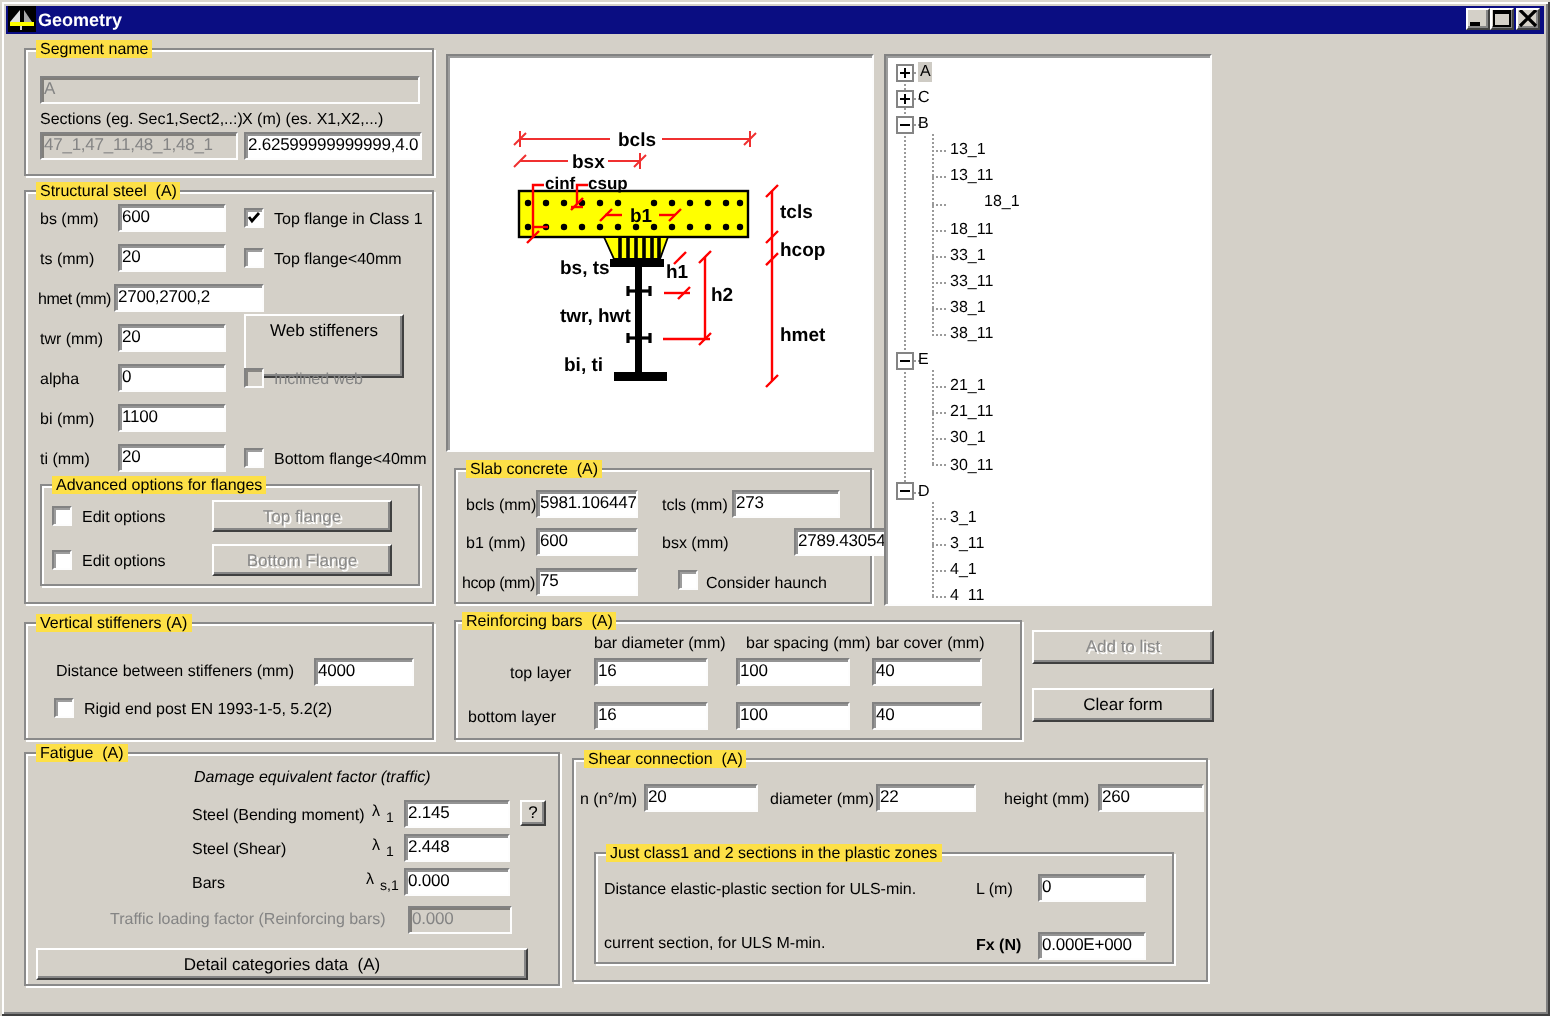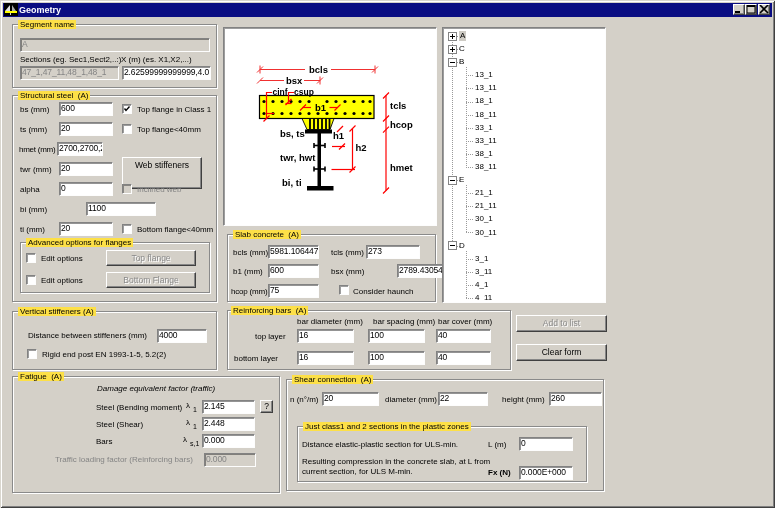--- a/index.html
+++ b/index.html
@@ -71,27 +71,27 @@
 <div class="tb gr" style="left:20px; top:66px; width:99px; height:14px;">47_1,47_11,48_1,48_1</div>
 <div class="tb" style="left:122px; top:66px; width:89px; height:14px;">2.62599999999999,4.0</div>
 
 <div class="grp" style="left:12px; top:95px; width:205px; height:207px;"></div>
 <div class="glb" style="left:18px; top:91px;">Structural steel&nbsp; (A)</div>
 <div class="l" style="left:20px; top:105px;">bs (mm)</div>
 <div class="tb" style="left:59px; top:102px; width:54px; height:14px;">600</div>
 <div class="l" style="left:20px; top:125px;">ts (mm)</div>
 <div class="tb" style="left:59px; top:122px; width:54px; height:14px;">20</div>
 <div class="l" style="left:19px; top:145px; letter-spacing:-0.25px;">hmet (mm)</div>
-<div class="tb" style="left:57px; top:142px; width:46px; height:14px;">2700,2700,2</div>
+<div class="tb" style="left:57px; top:142px; width:75px; height:14px;">2700,2700,2</div>
 <div class="l" style="left:20px; top:165px;">twr (mm)</div>
 <div class="tb" style="left:59px; top:162px; width:54px; height:14px;">20</div>
 <div class="l" style="left:20px; top:185px;">alpha</div>
 <div class="tb" style="left:59px; top:182px; width:54px; height:14px;">0</div>
 <div class="l" style="left:20px; top:205px;">bi (mm)</div>
-<div class="tb" style="left:59px; top:202px; width:70px; height:14px;margin-left:27px;">1100</div>
+<div class="tb" style="left:59px; top:202px; width:54px; height:14px;">1100</div>
 <div class="l" style="left:20px; top:225px;">ti (mm)</div>
 <div class="tb" style="left:59px; top:222px; width:54px; height:14px;">20</div>
 
 <div class="cb" style="left:122px; top:104px;">
       <svg width="8" height="8" viewBox="0 0 8 8">
         <polyline points="1.5,3.5 3,5.5 6.5,1.5" fill="none" stroke="#000" stroke-width="1.4"></polyline>
       </svg>
     </div>
 <div class="l" style="left:137px; top:105px;">Top flange in Class 1</div>
 <div class="cb" style="left:122px; top:124px;"></div>
@@ -129,20 +129,21 @@
 <div class="l" style="left:96px; top:420px;">Steel (Shear)</div>
 <div class="l" style="left:186px; top:418px;">λ</div>
 <div class="l" style="left:193px; top:422px; font-size:7px;">1</div>
 <div class="tb" style="left:202px; top:417px; width:53px; height:14px;">2.448</div>
 <div class="l" style="left:96px; top:437px;">Bars</div>
 <div class="l" style="left:183px; top:435px;">λ</div>
 <div class="l" style="left:190px; top:439px; font-size:7px;">s,1</div>
 <div class="tb" style="left:202px; top:434px; width:53px; height:14px;">0.000</div>
 <div class="l dis" style="left:55px; top:455px;">Traffic loading factor (Reinforcing bars)</div>
 <div class="tb gr" style="left:204px; top:453px; width:52px; height:14px;">0.000</div>
+<div class="btn" style="left:18px; top:474px; width:246px; height:16px; line-height:14px;">Detail categories data&nbsp; (A)</div>
 
 <div class="sunk" style="left:223px; top:27px; width:214px; height:199px;"></div>
 <svg class="abs" style="left:224px; top:28px;" width="212" height="197" viewBox="0 0 212 197">
   <rect x="35.5" y="67.5" width="114.5" height="23" fill="#ffff00" stroke="#000" stroke-width="1.2"></rect>
   <g fill="#000">
         <circle cx="40" cy="73.5" r="1.6"></circle>
         <circle cx="49" cy="73.5" r="1.6"></circle>
         <circle cx="58" cy="73.5" r="1.6"></circle>
         <circle cx="67" cy="73.5" r="1.6"></circle>
         <circle cx="76" cy="73.5" r="1.6"></circle>
@@ -269,21 +270,20 @@
 <div class="tb" style="left:322px; top:392px; width:57px; height:14px;">20</div>
 <div class="l" style="left:385px; top:395px;">diameter (mm)</div>
 <div class="tb" style="left:438px; top:392px; width:50px; height:14px;">22</div>
 <div class="l" style="left:502px; top:395px;">height (mm)</div>
 <div class="tb" style="left:549px; top:392px; width:53px; height:14px;">260</div>
 <div class="grp" style="left:297px; top:426px; width:290px; height:56px;"></div>
 <div class="glb" style="left:303px; top:422px;">Just class1 and 2 sections in the plastic zones</div>
 <div class="l" style="left:302px; top:440px;">Distance elastic-plastic section for ULS-min.</div>
 <div class="l" style="left:488px; top:440px;">L (m)</div>
 <div class="tb" style="left:519px; top:437px; width:54px; height:14px;">0</div>
-<div class="l" style="left:302px; top:457px;">Resulting compression in the concrete slab, at L from</div>
 <div class="l" style="left:302px; top:467px;">current section, for ULS M-min.</div>
 <div class="l" style="left:488px; top:468px;font-weight:bold;">Fx (N)</div>
 <div class="tb" style="left:519px; top:466px; width:54px; height:14px;">0.000E+000</div>
 
 <div class="sunk" style="left:442px; top:27px; width:164px; height:276px;"></div>
 <div class="abs" style="left:444px; top:30px; width:160px; height:271px; overflow:hidden; font-size:8px;">
 
   <div class="dot-v" style="left:8px; top:6px; height:209px;"></div>
   <div class="dot-v" style="left:22px; top:37px; height:100px;"></div>
   <div class="dot-v" style="left:22px; top:155px; height:48px;"></div>
@@ -309,21 +309,21 @@
           <line x1="1" y1="3.5" x2="6" y2="3.5" stroke="#000"></line>
         </svg>
       </div>
   <div class="dot-h" style="left:13px; top:32px; width:4px;"></div>
   <div class="l" style="left:15px; top:27px;">B</div>
   <div class="dot-h" style="left:22px; top:45px; width:7px;"></div>
   <div class="l" style="left:31px; top:40px;">13_1</div>
   <div class="dot-h" style="left:22px; top:58px; width:7px;"></div>
   <div class="l" style="left:31px; top:53px;">13_11</div>
   <div class="dot-h" style="left:22px; top:72px; width:7px;"></div>
-  <div class="l" style="left:31px; top:66px;">18_1</div>
+  <div class="l" style="left:48px; top:66px;">18_1</div>
   <div class="dot-h" style="left:22px; top:85px; width:7px;"></div>
   <div class="l" style="left:31px; top:80px;">18_11</div>
   <div class="dot-h" style="left:22px; top:98px; width:7px;"></div>
   <div class="l" style="left:31px; top:93px;">33_1</div>
   <div class="dot-h" style="left:22px; top:111px; width:7px;"></div>
   <div class="l" style="left:31px; top:106px;">33_11</div>
   <div class="dot-h" style="left:22px; top:124px; width:7px;"></div>
   <div class="l" style="left:31px; top:119px;">38_1</div>
   <div class="dot-h" style="left:22px; top:137px; width:7px;"></div>
   <div class="l" style="left:31px; top:132px;">38_11</div>

